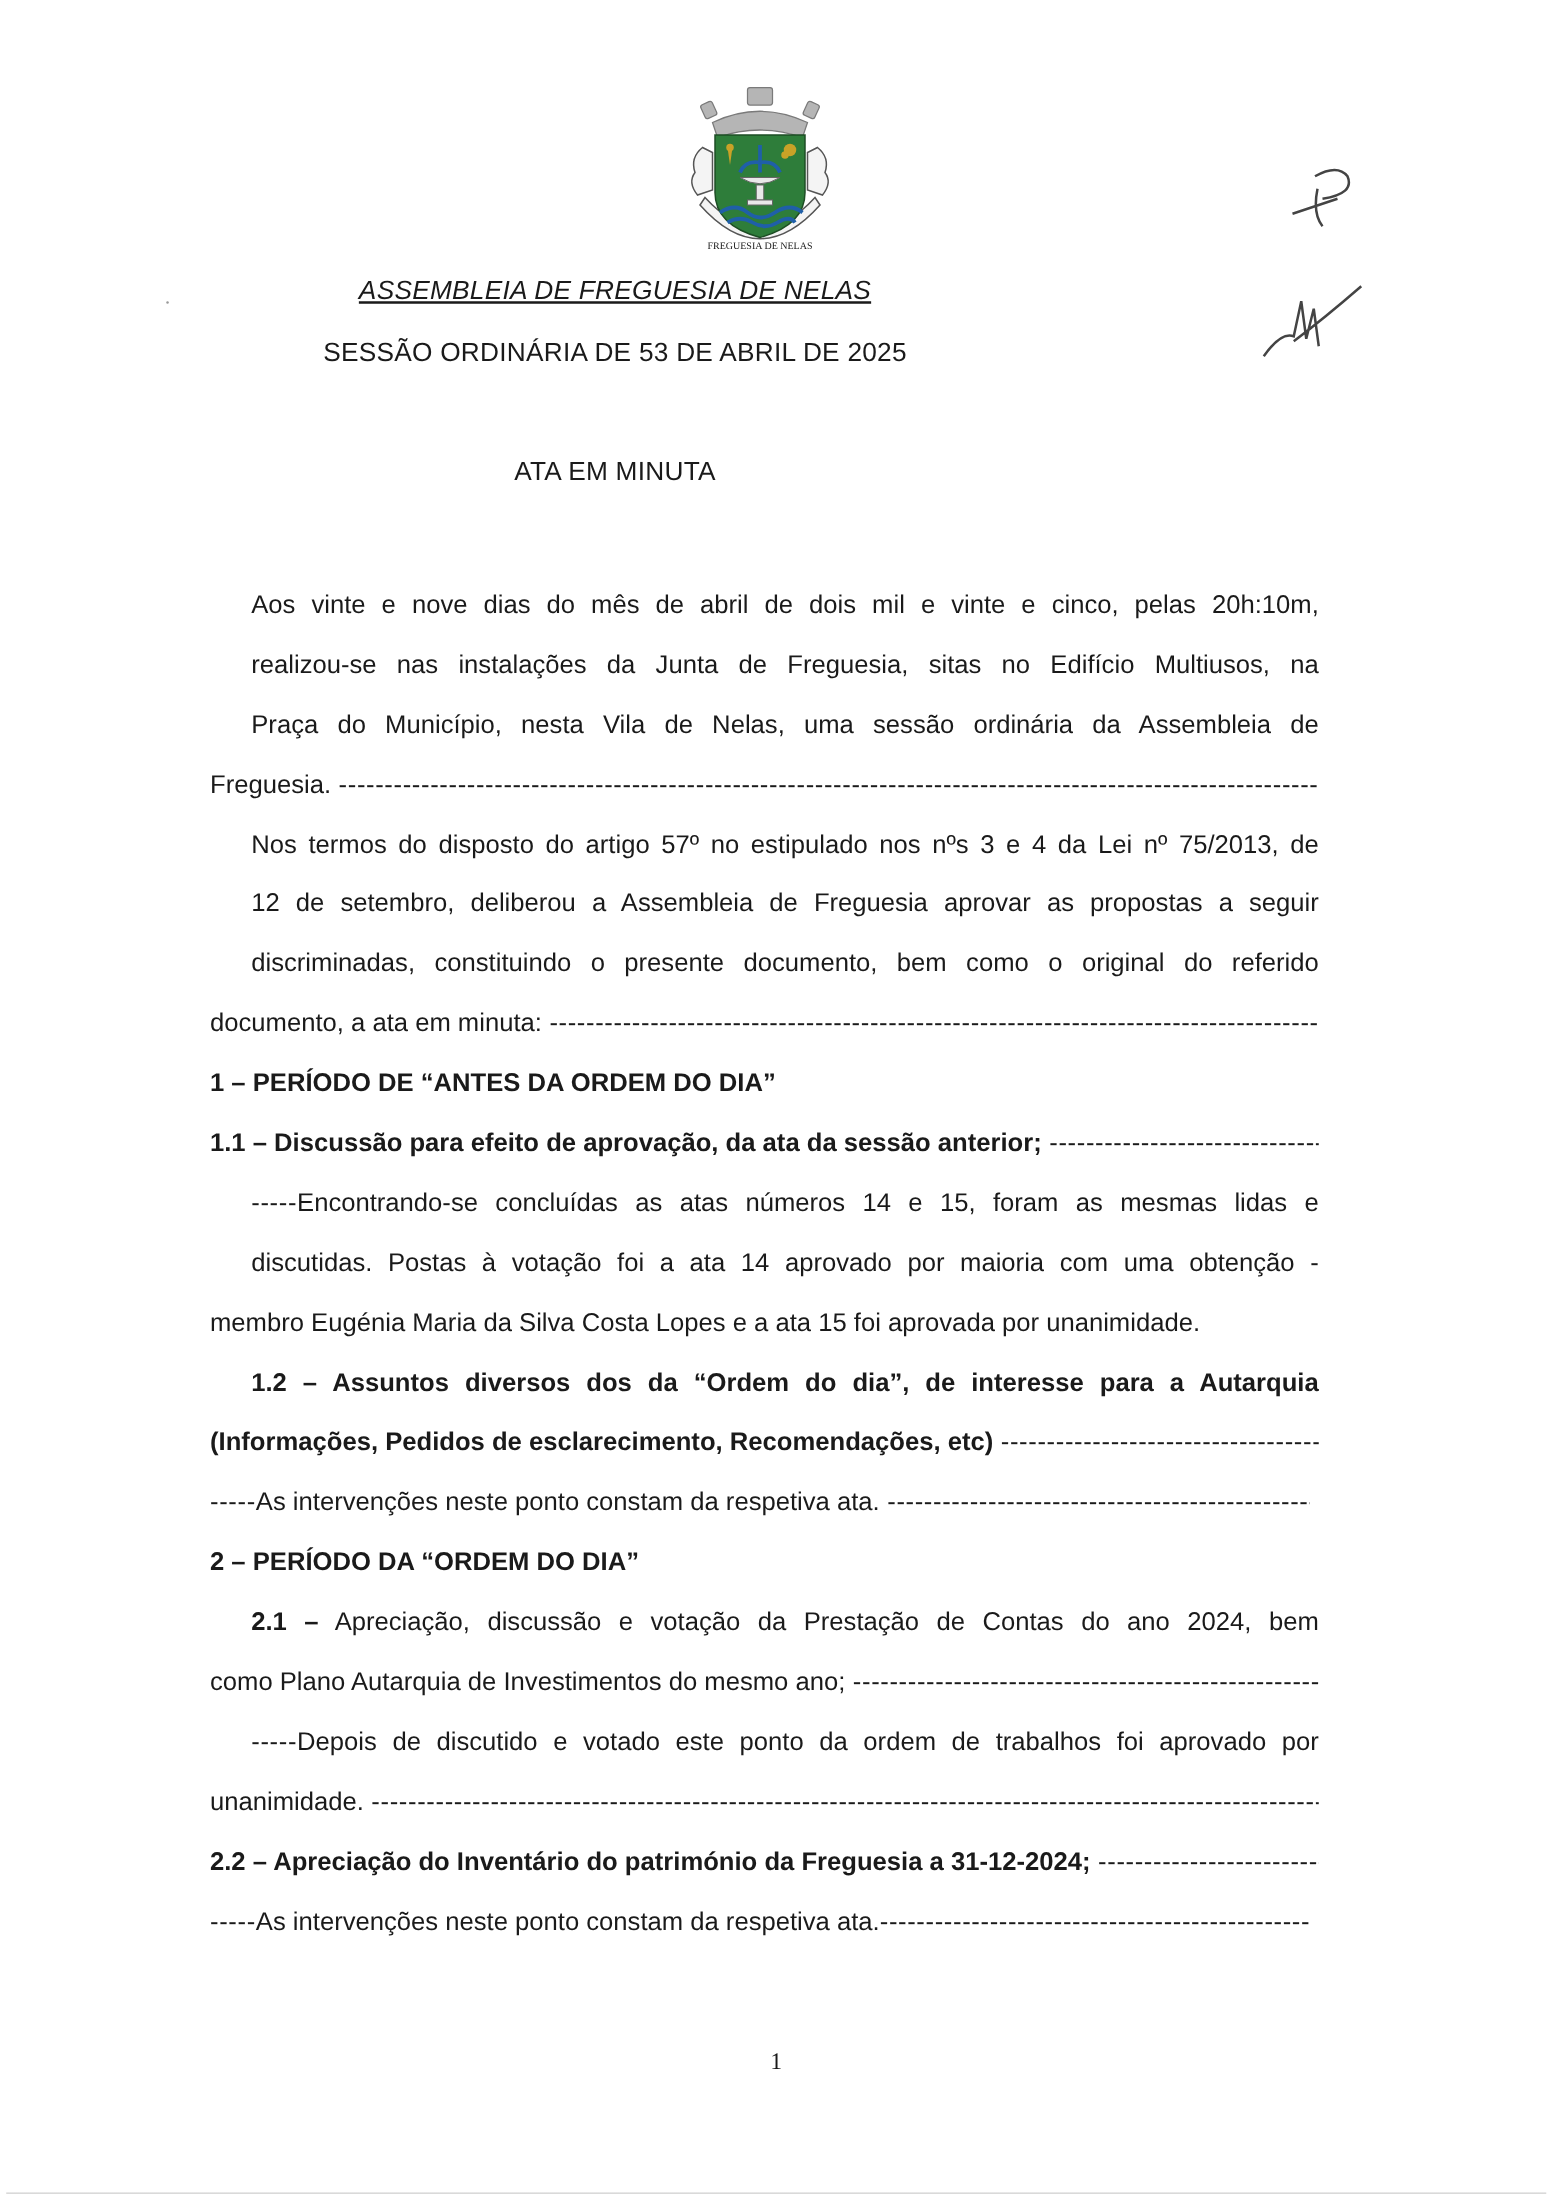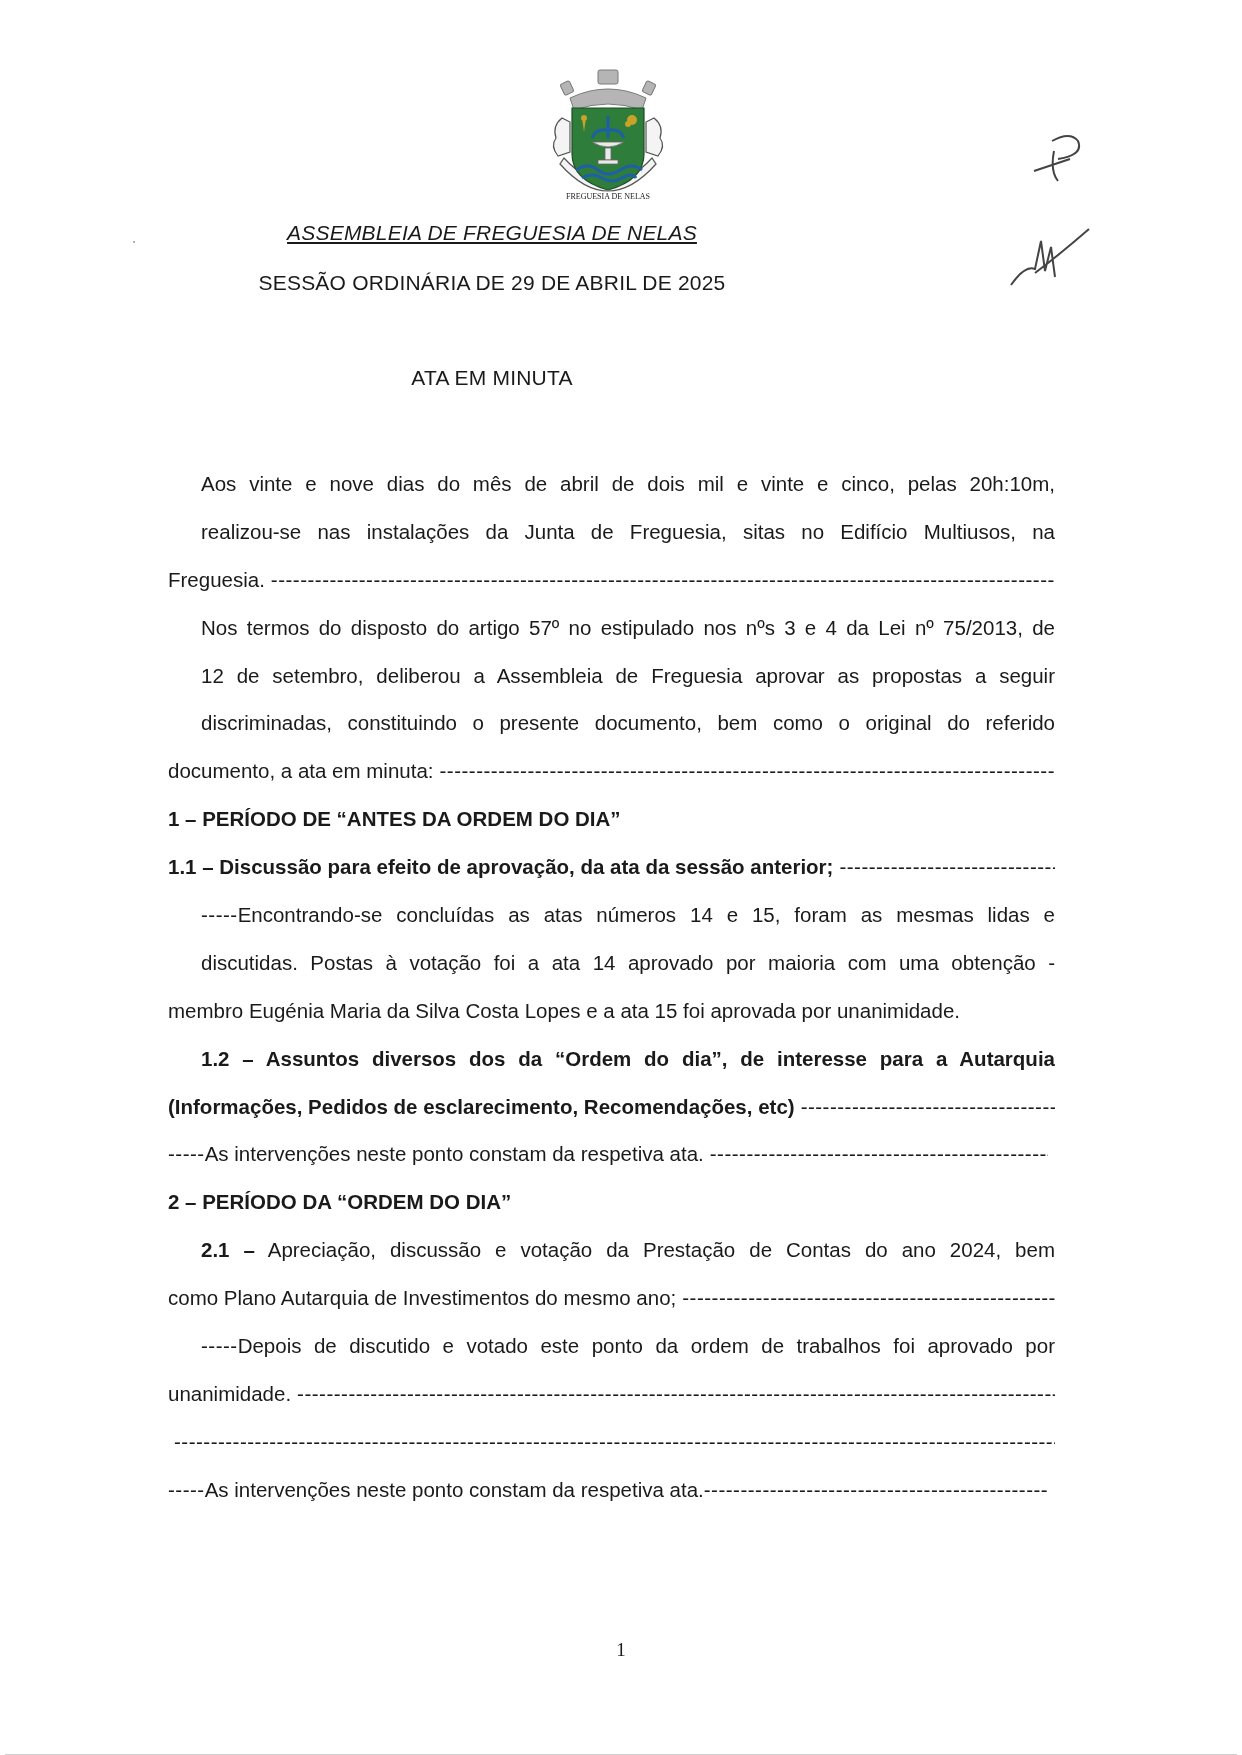--- a/index.html
+++ b/index.html
@@ -95,30 +95,33 @@
   </svg>
 
   <svg class="sig sig1" viewBox="0 0 65 62">
     <path d="M4 40 L40 28 M22 10 Q40 0 48 10 Q54 24 28 28 M24 20 Q20 40 28 50" stroke="#444" stroke-width="2" fill="none"></path>
   </svg>
   <svg class="sig sig2" viewBox="0 0 90 70">
     <path d="M6 64 Q20 44 30 48 L36 20 L40 50 L46 26 L50 56 M30 52 Q54 34 84 8" stroke="#444" stroke-width="2" fill="none"></path>
   </svg>
 
   <div class="title t1">ASSEMBLEIA DE FREGUESIA DE NELAS</div>
-  <div class="title t2">SESSÃO ORDINÁRIA DE 29 DE ABRIL DE 2025</div>
+  <div class="title t2">SESSÃO ORDINÁRIA DE 53 DE ABRIL DE 2025</div>
   <div class="title t3">ATA EM MINUTA</div>
 
   <div class="body">
 
     <div class="line justify">
         <span class="txt">Aos vinte e nove dias do mês de abril de dois mil e vinte e cinco, pelas 20h:10m,</span>
       </div>
     <div class="line justify">
         <span class="txt">realizou-se nas instalações da Junta de Freguesia, sitas no Edifício Multiusos, na</span>
+      </div>
+    <div class="line justify">
+        <span class="txt">Praça do Município, nesta Vila de Nelas, uma sessão ordinária da Assembleia de</span>
       </div>
     <div class="line">
         <span>Freguesia.</span>
         <span class="fill">----------------------------------------------------------------------------------------------------------------------------------------------------------------------------------------------------------------</span>
       </div>
 
     <div class="line justify">
         <span class="txt">Nos termos do disposto do artigo 57º no estipulado nos nºs 3 e 4 da Lei nº 75/2013, de</span>
       </div>
     <div class="line justify">
@@ -174,20 +177,21 @@
       </div>
     <div class="line justify">
         <span class="txt"><span class="lead">-----</span><span>Depois de discutido e votado este ponto da ordem de trabalhos foi aprovado por</span></span>
       </div>
     <div class="line">
         <span>unanimidade.</span>
         <span class="fill">----------------------------------------------------------------------------------------------------------------------------------------------------------------------------------------------------------------</span>
       </div>
 
     <div class="line">
+        <span class="b">2.2 – Apreciação do Inventário do património da Freguesia a 31-12-2024;</span>
         <span class="fill">----------------------------------------------------------------------------------------------------------------------------------------------------------------------------------------------------------------</span>
       </div>
     <div class="line" style="width:880px">
         <span class="lead">-----</span>
         <span>As intervenções neste ponto constam da respetiva ata.</span>
         <span class="fill tight">----------------------------------------------------------------------------------------------------------------------------------------------------------------------------------------------------------------</span>
       </div>
   </div>
 
   <div class="pagenum">1</div>

